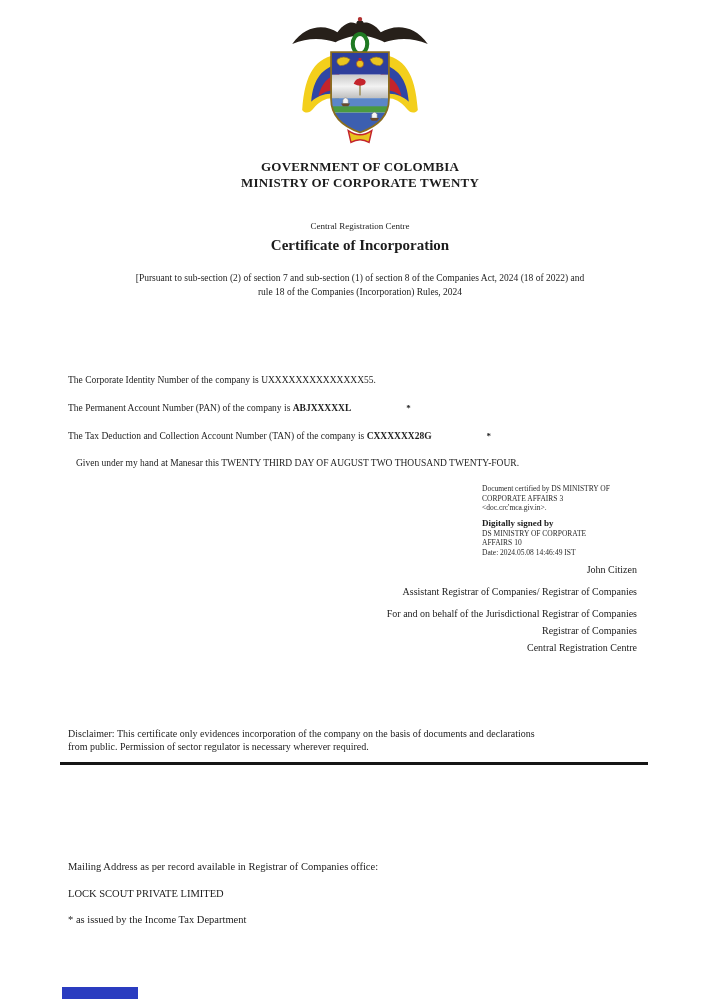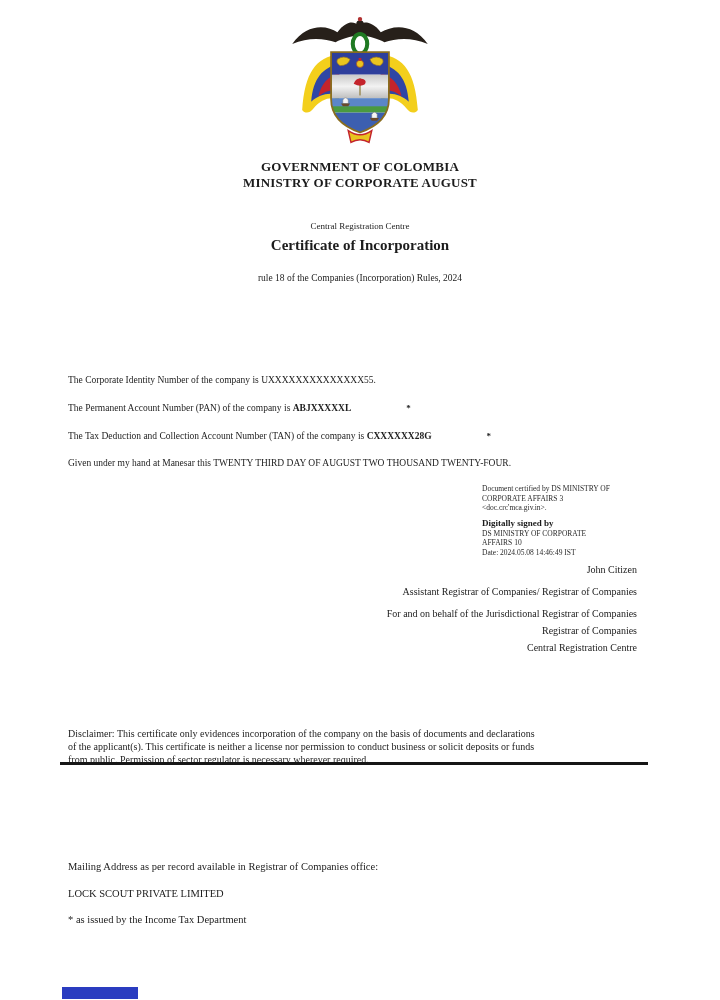--- a/index.html
+++ b/index.html
@@ -13,21 +13,21 @@
   .emblem{left:285px;top:12px;width:150px;height:138px;}
   .gov-block{top:159px;font-weight:bold;font-size:13px;line-height:16px;letter-spacing:.2px;}
   .centre-label{top:221px;font-size:9px;}
   .cert-title{top:237px;font-size:15px;font-weight:bold;}
   .pursuant{top:271px;font-size:9.5px;line-height:14px;}
   .certify{left:68px;top:320px;width:560px;font-size:10.5px;line-height:14.5px;}
   .kv{left:68px;font-size:9.5px;}
   .cin{top:375px;text-align:right;}
   .pan{top:403px;}
   .tan{top:431px;}
-  .given{top:458px;font-size:9.5px;left:68px;}
+  .given{top:458px;font-size:9.5px;left:76px;}
   .star{margin-left:55px;font-weight:bold;font-size:9px;}
   .dsc{left:482px;top:484px;width:172px;font-size:7.5px;line-height:9.5px;color:#2a2a2a;}
   .dsc .signed-label{font-size:9px;font-weight:bold;margin-top:5px;line-height:11px;color:#1c1c1c;}
   .sig-line{left:0;right:83px;text-align:right;font-size:10px;}
   .sig-name{top:564px;margin-left:41px;}
   .sig-role1{top:586px;}
   .sig-role2{top:608px;}
   .sig-role3{top:625px;}
   .sig-role4{top:642px;}
   .disclaimer{left:68px;top:715px;width:540px;font-size:10px;line-height:13px;margin-top:12px;}
@@ -96,25 +96,26 @@
         <path d="M62,101 h10 l-2,3 h-6 Z" fill="#6b4a2a"></path>
         <path d="M94,117 h10 l-2,3 h-6 Z" fill="#6b4a2a"></path>
       </g>
       <path d="M51,44 L115,44 L115,96 Q115,122 83,133 Q51,122 51,96 Z" fill="none" stroke="#8a6d1f" stroke-width="2"></path>
       <path d="M70,131 q13,9 26,0 l-3,13 q-10,-6 -20,0 Z" fill="#e9c41f" stroke="#c4242c" stroke-width="1.6"></path>
     </svg>
   </div>
 
   <div class="abs center gov-block">
     <div>GOVERNMENT OF COLOMBIA</div>
-    <div>MINISTRY OF CORPORATE AUGUST</div>
+    <div>MINISTRY OF CORPORATE TWENTY</div>
   </div>
   <div class="abs center centre-label">Central Registration Centre</div>
   <div class="abs center cert-title">Certificate of Incorporation</div>
   <div class="abs center pursuant">
+    <div>[Pursuant to sub-section (2) of section 7 and sub-section (1) of section 8 of the Companies Act, 2024 (18 of 2022) and</div>
     <div>rule 18 of the Companies (Incorporation) Rules, 2024</div>
   </div>
 
 
   <div class="abs kv cin"><span>The Corporate Identity Number of the company is </span><span>UXXXXXXXXXXXXXX55.</span></div>
 
   <div class="abs kv pan"><span>The Permanent Account Number (PAN) of the company is </span><b>ABJXXXXXL</b><span class="star">*</span></div>
 
   <div class="abs kv tan"><span>The Tax Deduction and Collection Account Number (TAN) of the company is </span><b>CXXXXXX28G</b><span class="star">*</span></div>
 
@@ -131,21 +132,20 @@
   </div>
 
   <div class="abs sig-line sig-name">John Citizen</div>
   <div class="abs sig-line sig-role2">For and on behalf of the Jurisdictional Registrar of Companies</div>
   <div class="abs sig-line sig-role1">Assistant Registrar of Companies/ Registrar of Companies</div>
   <div class="abs sig-line sig-role3">Registrar of Companies</div>
   <div class="abs sig-line sig-role4">Central Registration Centre</div>
 
   <div class="abs disclaimer">
     <div>Disclaimer: This certificate only evidences incorporation of the company on the basis of documents and declarations</div>
-    <div>of the applicant(s). This certificate is neither a license nor permission to conduct business or solicit deposits or funds</div>
     <div>from public. Permission of sector regulator is necessary wherever required.</div>
   </div>
   <div class="abs rule"></div>
 
   <div class="abs footer-line mailing">Mailing Address as per record available in Registrar of Companies office:</div>
   <div class="abs footer-line company">LOCK SCOUT PRIVATE LIMITED</div>
   <div class="abs footer-line footnote">* as issued by the Income Tax Department</div>
 
   <div class="abs redaction-bar"></div>
 

